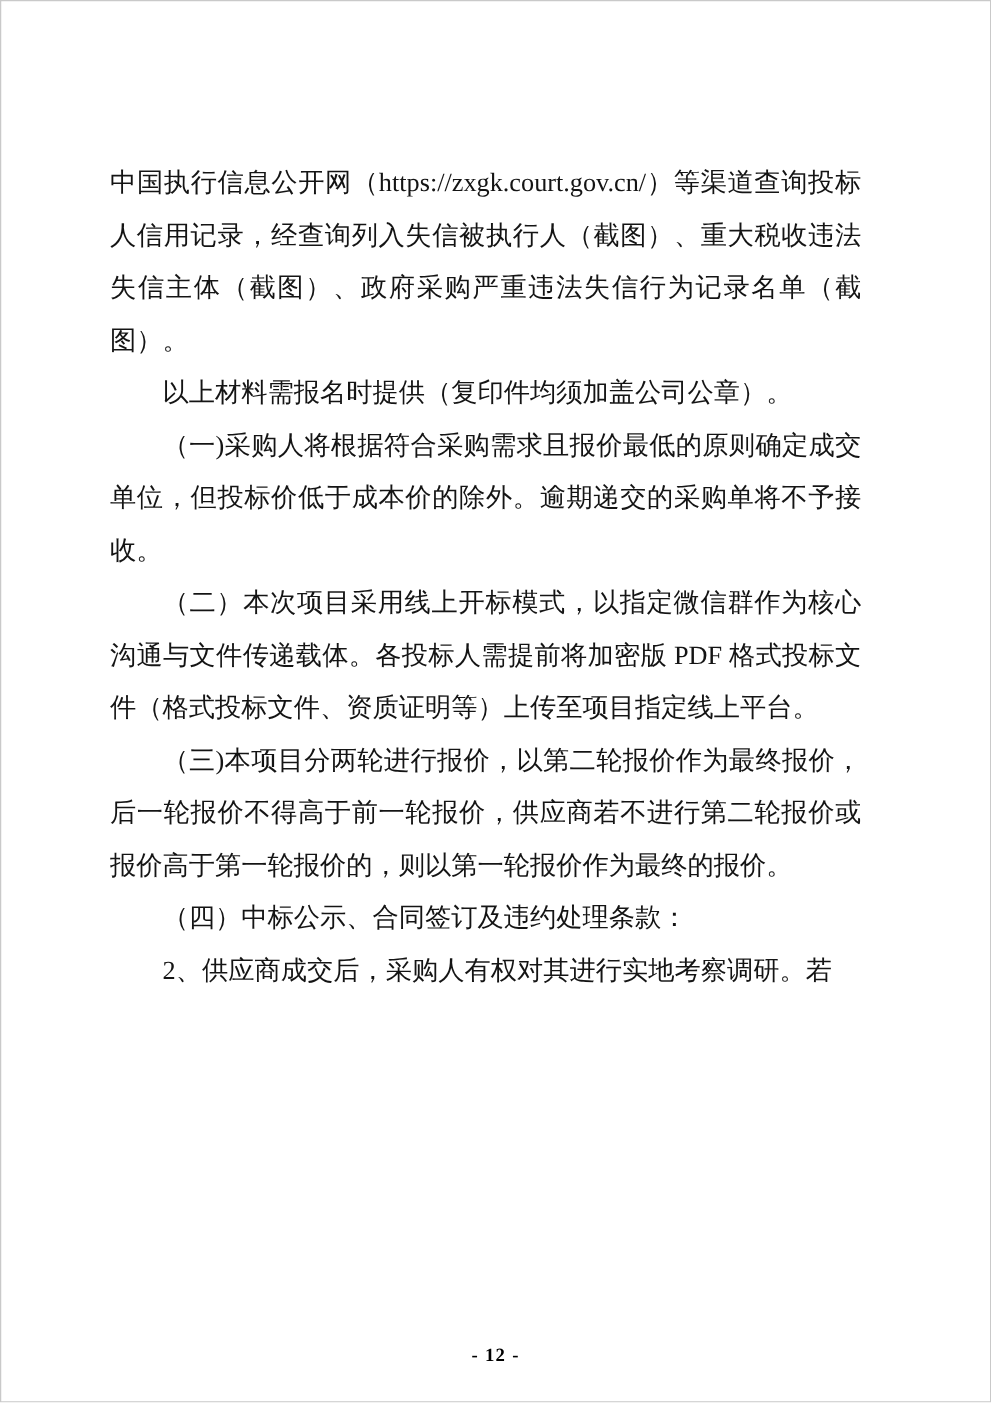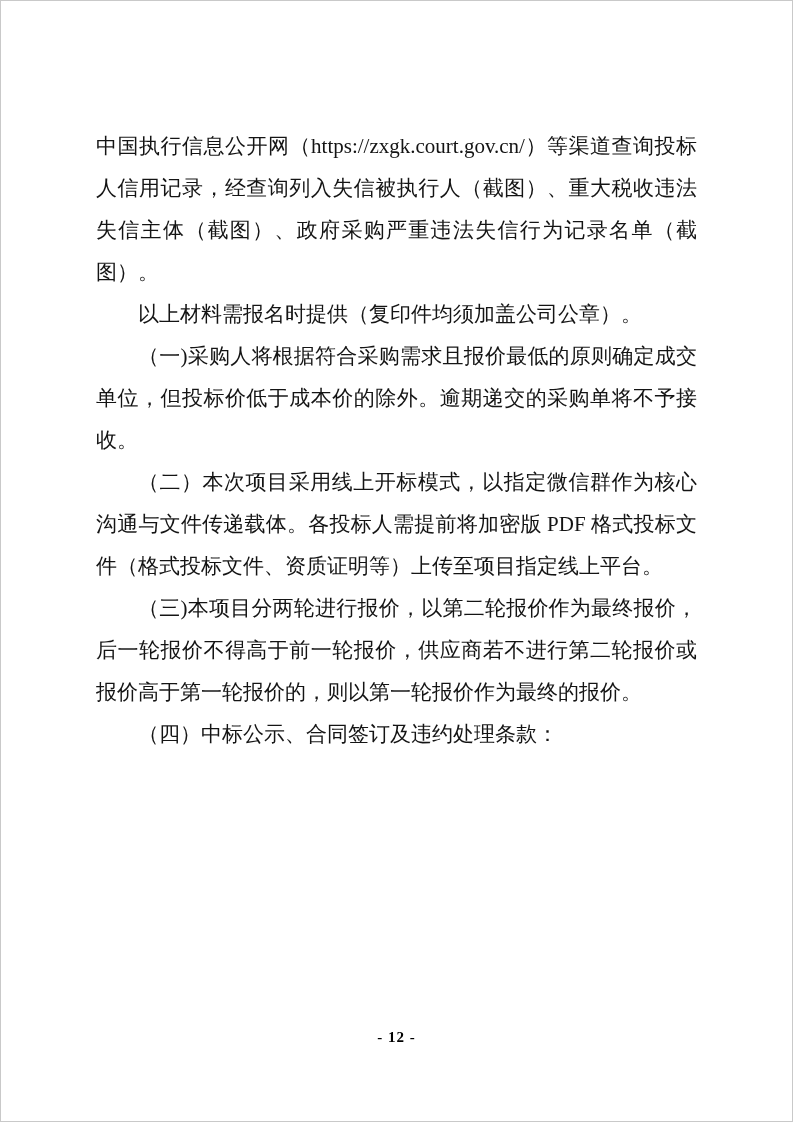--- a/index.html
+++ b/index.html
@@ -13,21 +13,21 @@
     height: 1122px;
     box-sizing: border-box;
     background: #ffffff;
     border: 1px solid #c9c9c9;
     overflow: hidden;
     font-family: "Liberation Serif", "DejaVu Serif", serif;
     color: #141414;
   }
   .content {
     position: absolute;
-    left: 95px;
+    left: 87px;
     top: 124px;
     width: 601px;
     font-size: 21px;
     line-height: 42px;
     text-align: justify;
     text-justify: inter-ideograph;
   }
   .content p {
     margin: 0;
     padding: 0;
@@ -40,21 +40,21 @@
   }
   p.heading {
     text-indent: 2em;
     font-weight: bold;
     margin-top: 10px;
     text-align: left;
   }
   .footer {
     position: absolute;
     left: 0;
-    top: 1028px;
+    top: 1076px;
     width: 100%;
     text-align: center;
     font-family: "Liberation Serif", "DejaVu Serif", serif;
     font-size: 15px;
     font-weight: bold;
     color: #000000;
     letter-spacing: 1px;
   }
 </style>
 </head>
@@ -62,17 +62,18 @@
 
 <div class="page">
 
   <div class="content">
     <p class="body-noindent">中国执行信息公开网（https://zxgk.court.gov.cn/）等渠道查询投标人信用记录，经查询列入失信被执行人（截图）、重大税收违法失信主体（截图）、政府采购严重违法失信行为记录名单（截图）。</p>
     <p class="body">以上材料需报名时提供（复印件均须加盖公司公章）。</p>
     <p class="body">（一)采购人将根据符合采购需求且报价最低的原则确定成交单位，但投标价低于成本价的除外。逾期递交的采购单将不予接收。</p>
     <p class="body">（二）本次项目采用线上开标模式，以指定微信群作为核心沟通与文件传递载体。各投标人需提前将加密版 PDF 格式投标文件（格式投标文件、资质证明等）上传至项目指定线上平台。</p>
     <p class="body">（三)本项目分两轮进行报价，以第二轮报价作为最终报价，后一轮报价不得高于前一轮报价，供应商若不进行第二轮报价或报价高于第一轮报价的，则以第一轮报价作为最终的报价。</p>
     <p class="body">（四）中标公示、合同签订及违约处理条款：</p>
+    <p class="body">2、供应商成交后，采购人有权对其进行实地考察调研。若</p>
   </div>
 
   <div class="footer">- 12 -</div>
 
 </div>
 
 </body></html>

